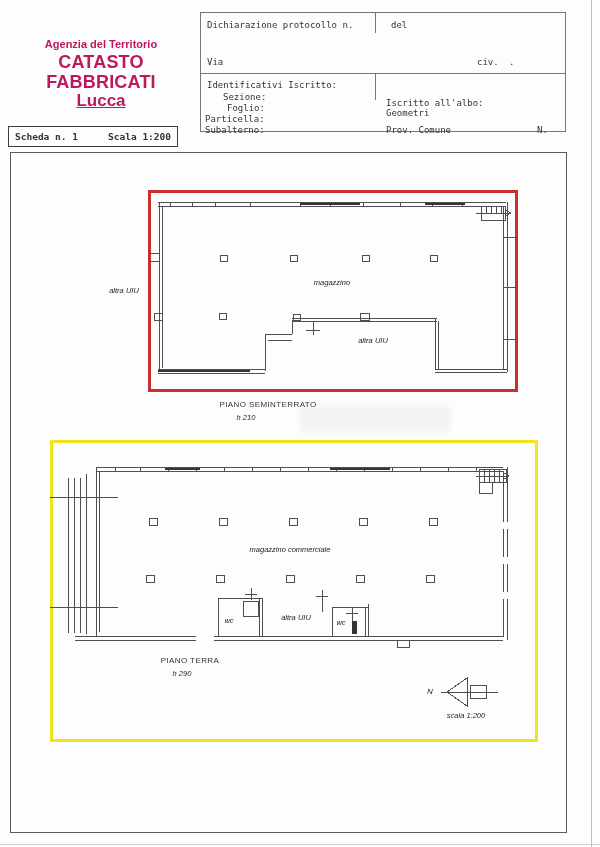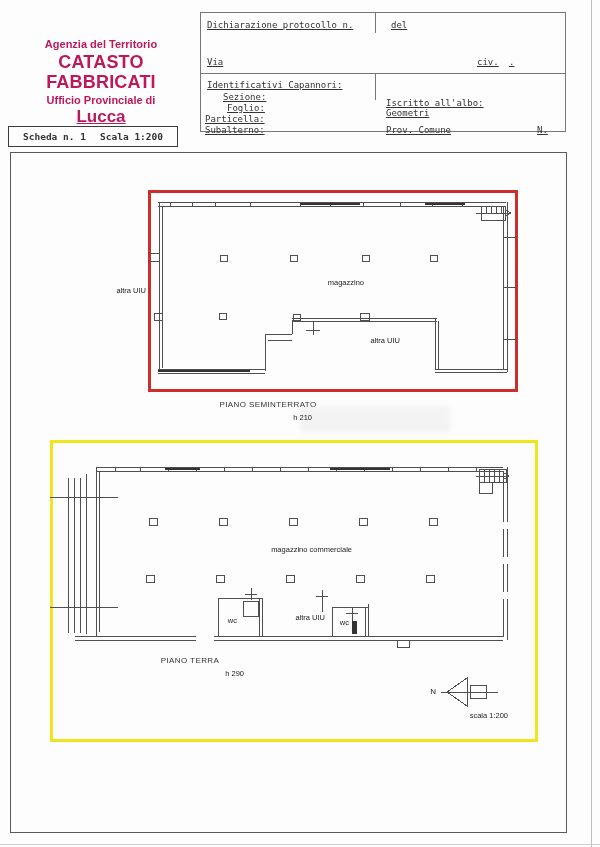--- a/index.html
+++ b/index.html
@@ -10,67 +10,66 @@
   .abs{position:absolute;}
   
   .agency{left:10px;top:36px;width:182px;text-align:center;font-weight:bold;color:#be185d;}
   .agency .l1{font-size:11px;line-height:16px;}
   .agency .l2{font-size:18px;line-height:20px;letter-spacing:.2px;}
   .agency .l3{font-size:11px;line-height:16px;}
   .agency .l4{font-size:17px;line-height:18px;text-decoration:underline;}
   
   .scheda{left:8px;top:126px;width:170px;height:21px;border:1.5px solid #3c3c3c;
     box-sizing:border-box;display:flex;align-items:center;justify-content:space-between;
-    padding:0 14px;font-family:"DejaVu Sans Mono",monospace;font-weight:bold;font-size:9.5px;color:#333;}
+    padding:0 6px;font-family:"DejaVu Sans Mono",monospace;font-weight:bold;font-size:9.5px;color:#333;}
   
   .form{left:200px;top:12px;width:366px;height:120px;border:1px solid #777;box-sizing:border-box;
     font-family:"DejaVu Sans Mono",monospace;font-size:9px;color:#333;}
-  .form span{position:absolute;white-space:nowrap;text-decoration:underline;}
+  .form span{position:absolute;white-space:nowrap;}
   .form .hdiv{position:absolute;left:0;top:60px;width:100%;height:0;border-top:1px solid #777;}
   .form .vdiv1{position:absolute;left:174px;top:0;width:0;height:20px;border-left:1px solid #777;}
   .form .vdiv2{position:absolute;left:174px;top:60px;width:0;height:27px;border-left:1px solid #777;}
   
   .outerbox{left:10px;top:152px;width:557px;height:681px;border:1.5px solid #5a5a5a;box-sizing:border-box;}
   .redbox{left:148px;top:190px;width:370px;height:202px;border:3px solid var(--red);box-sizing:border-box;}
   .yellowbox{left:50px;top:440px;width:488px;height:302px;border:3.5px solid var(--yellow);box-sizing:border-box;}
   
-  .plan-label{font-size:7.5px;color:#222;text-align:right;white-space:nowrap;}
+  .plan-label{font-size:7.5px;color:#222;text-align:center;white-space:nowrap;font-style:italic;}
   .plan-title{font-size:8px;color:#333;text-align:center;letter-spacing:.4px;white-space:nowrap;}
   .svg-overlay{left:0;top:0;pointer-events:none;}
   .scan-vline{left:591px;top:0;width:1px;height:847px;background:#adadad;opacity:.8;}
   .scan-hline{left:0;top:844px;width:600px;height:1px;background:#cfcfcf;}
   .smudge{left:300px;top:406px;width:150px;height:26px;background:rgba(175,175,175,.12);filter:blur(2px);}
 </style>
 </head>
 <body>
 
 <div class="page">
 
   <div class="abs agency">
     <div class="l1">Agenzia del Territorio</div>
     <div class="l2">CATASTO FABBRICATI</div>
-    <div class="l3">Ufficio Provinciale di</div>
     <div class="l4">Lucca</div>
   </div>
 
   <div class="abs scheda">
     <span>Scheda n. 1</span>
     <span>Scala 1:200</span>
   </div>
 
   <div class="abs form">
     <span style="left:6px;top:7px">Dichiarazione protocollo n.</span>
     <span style="left:190px;top:7px">del</span>
     <span style="left:6px;top:44px">Via</span>
     <span style="left:276px;top:44px">civ.</span>
     <span style="left:308px;top:44px">.</span>
     <div class="hdiv"></div>
     <div class="vdiv1"></div>
     <div class="vdiv2"></div>
-    <span style="left:6px;top:67px">Identificativi Capannori:</span>
+    <span style="left:6px;top:67px">Identificativi Iscritto:</span>
     <span style="left:22px;top:79px">Sezione:</span>
     <span style="left:26px;top:90px">Foglio:</span>
     <span style="left:4px;top:101px">Particella:</span>
     <span style="left:4px;top:112px">Subalterno:</span>
     <span style="left:185px;top:85px">Iscritto all'albo:</span>
     <span style="left:185px;top:95px">Geometri</span>
     <span style="left:185px;top:112px">Prov. Comune</span>
     <span style="left:336px;top:112px">N.</span>
   </div>
 

